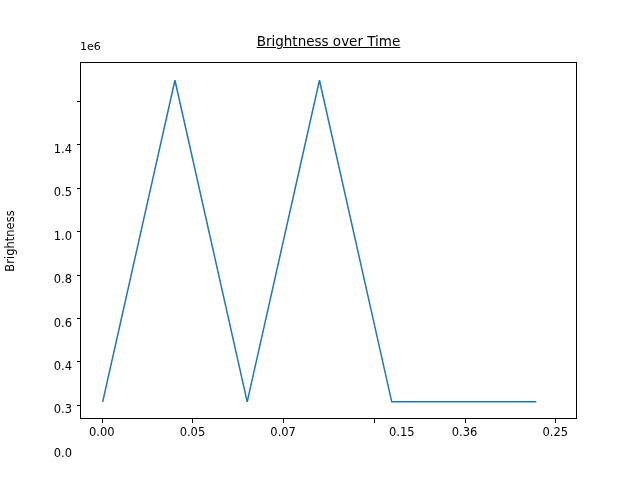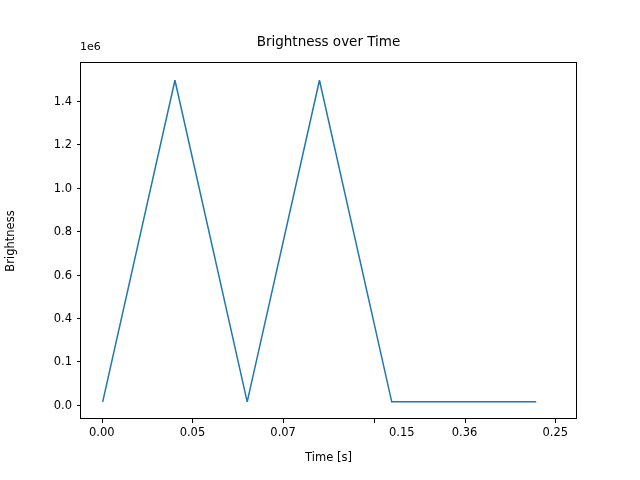--- a/index.html
+++ b/index.html
@@ -18,20 +18,21 @@
   
   #chart-title {
     position: absolute;
     left: 80px;
     top: 33px;
     width: 497px;
     text-align: center;
     font-size: 13.5px;
     color: #000000;
     white-space: nowrap;
+    text-decoration: underline;
   }
   
   #y-offset-text {
     position: absolute;
     left: 80px;
     top: 40px;
     font-size: 11px;
     color: #000000;
   }
   
@@ -77,20 +78,21 @@
     white-space: nowrap;
   }
   .tick-label-y {
     position: absolute;
     right: 568px;
     font-size: 11.5px;
     color: #000000;
     transform: translateY(-50%);
     white-space: nowrap;
     text-align: left;
+    margin-top: 48px;
   }
   
   #x-axis-label {
     position: absolute;
     left: 80px;
     top: 450px;
     width: 497px;
     text-align: center;
     font-size: 11.5px;
     color: #000000;
@@ -139,33 +141,32 @@
       <div class="tick-label-x" style="left: 373.85px; margin-left: 28px;">0.15</div>
       <div class="tick-mark-x" style="left: 464.54px;"></div>
       <div class="tick-label-x" style="left: 464.54px;">0.36</div>
       <div class="tick-mark-x" style="left: 555.23px;"></div>
       <div class="tick-label-x" style="left: 555.23px;">0.25</div>
     </div>
   <div id="y-ticks-layer">
       <div class="tick-mark-y" style="top: 404.89px;"></div>
       <div class="tick-label-y" style="top: 404.89px;">0.0</div>
       <div class="tick-mark-y" style="top: 361.49px;"></div>
-      <div class="tick-label-y" style="top: 361.49px;">0.1</div>
+      <div class="tick-label-y" style="top: 361.49px;">0.3</div>
       <div class="tick-mark-y" style="top: 318.09px;"></div>
       <div class="tick-label-y" style="top: 318.09px;">0.4</div>
       <div class="tick-mark-y" style="top: 274.68px;"></div>
       <div class="tick-label-y" style="top: 274.68px;">0.6</div>
       <div class="tick-mark-y" style="top: 231.28px;"></div>
       <div class="tick-label-y" style="top: 231.28px;">0.8</div>
       <div class="tick-mark-y" style="top: 187.87px;"></div>
       <div class="tick-label-y" style="top: 187.87px;">1.0</div>
       <div class="tick-mark-y" style="top: 144.47px;"></div>
-      <div class="tick-label-y" style="top: 144.47px;">1.2</div>
+      <div class="tick-label-y" style="top: 144.47px;">0.5</div>
       <div class="tick-mark-y" style="top: 101.06px;"></div>
       <div class="tick-label-y" style="top: 101.06px;">1.4</div>
     </div>
 
-  <div id="x-axis-label">Time [s]</div>
   <div id="y-axis-label">
       <span>Brightness</span>
     </div>
 
 </div>
 
 </body></html>

